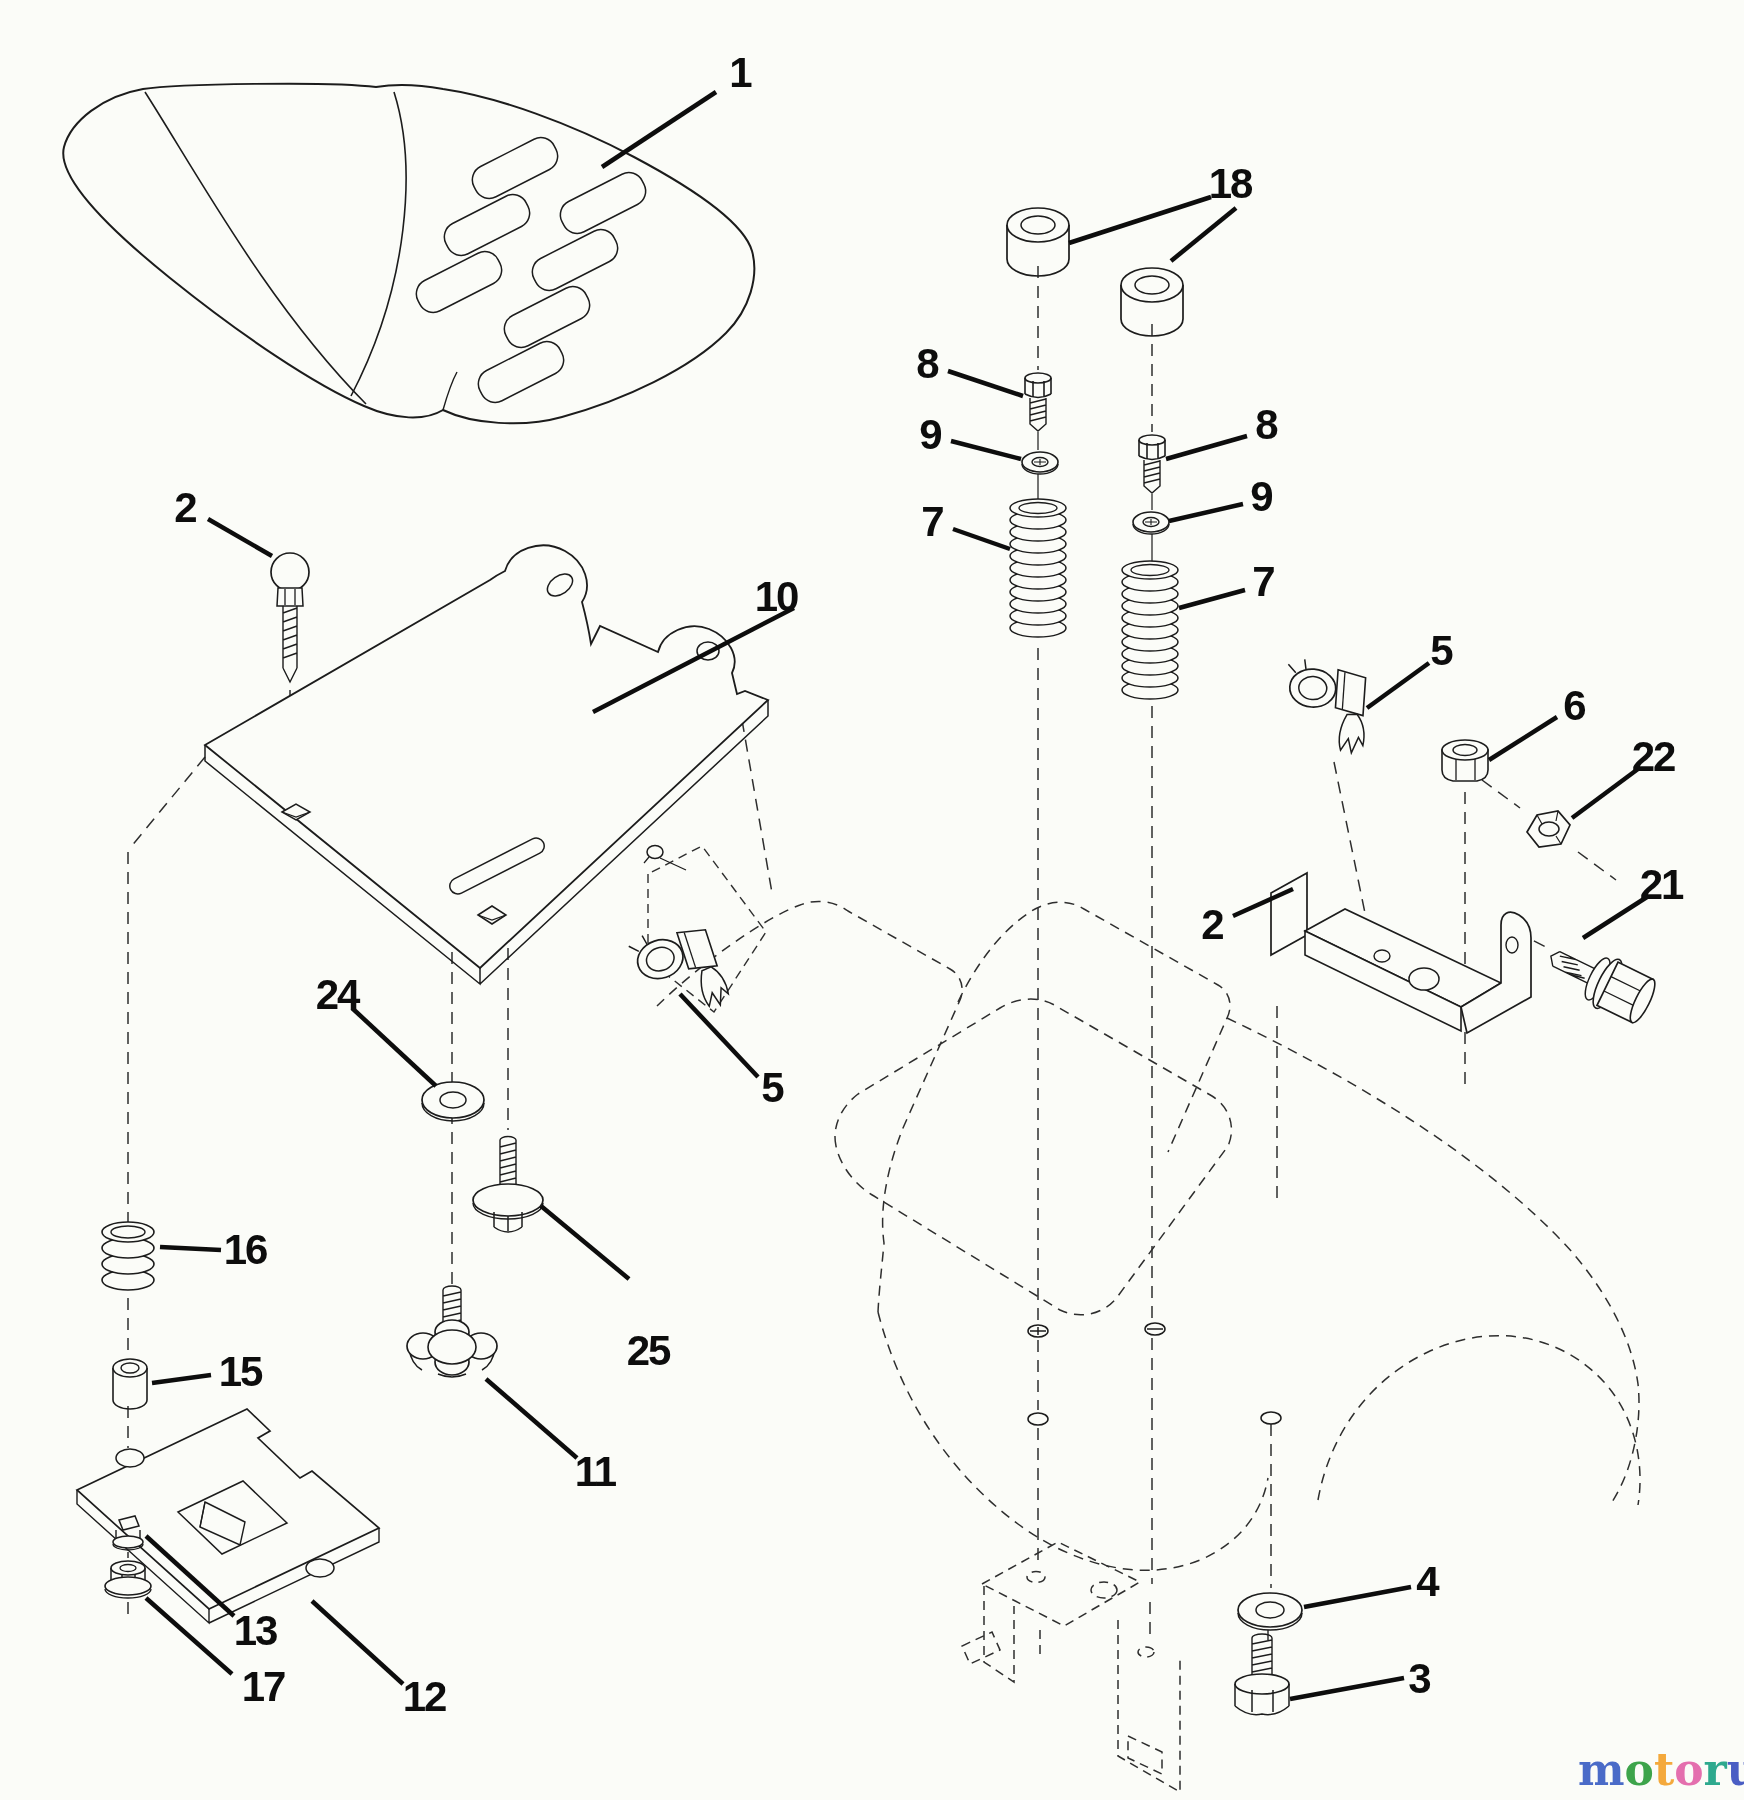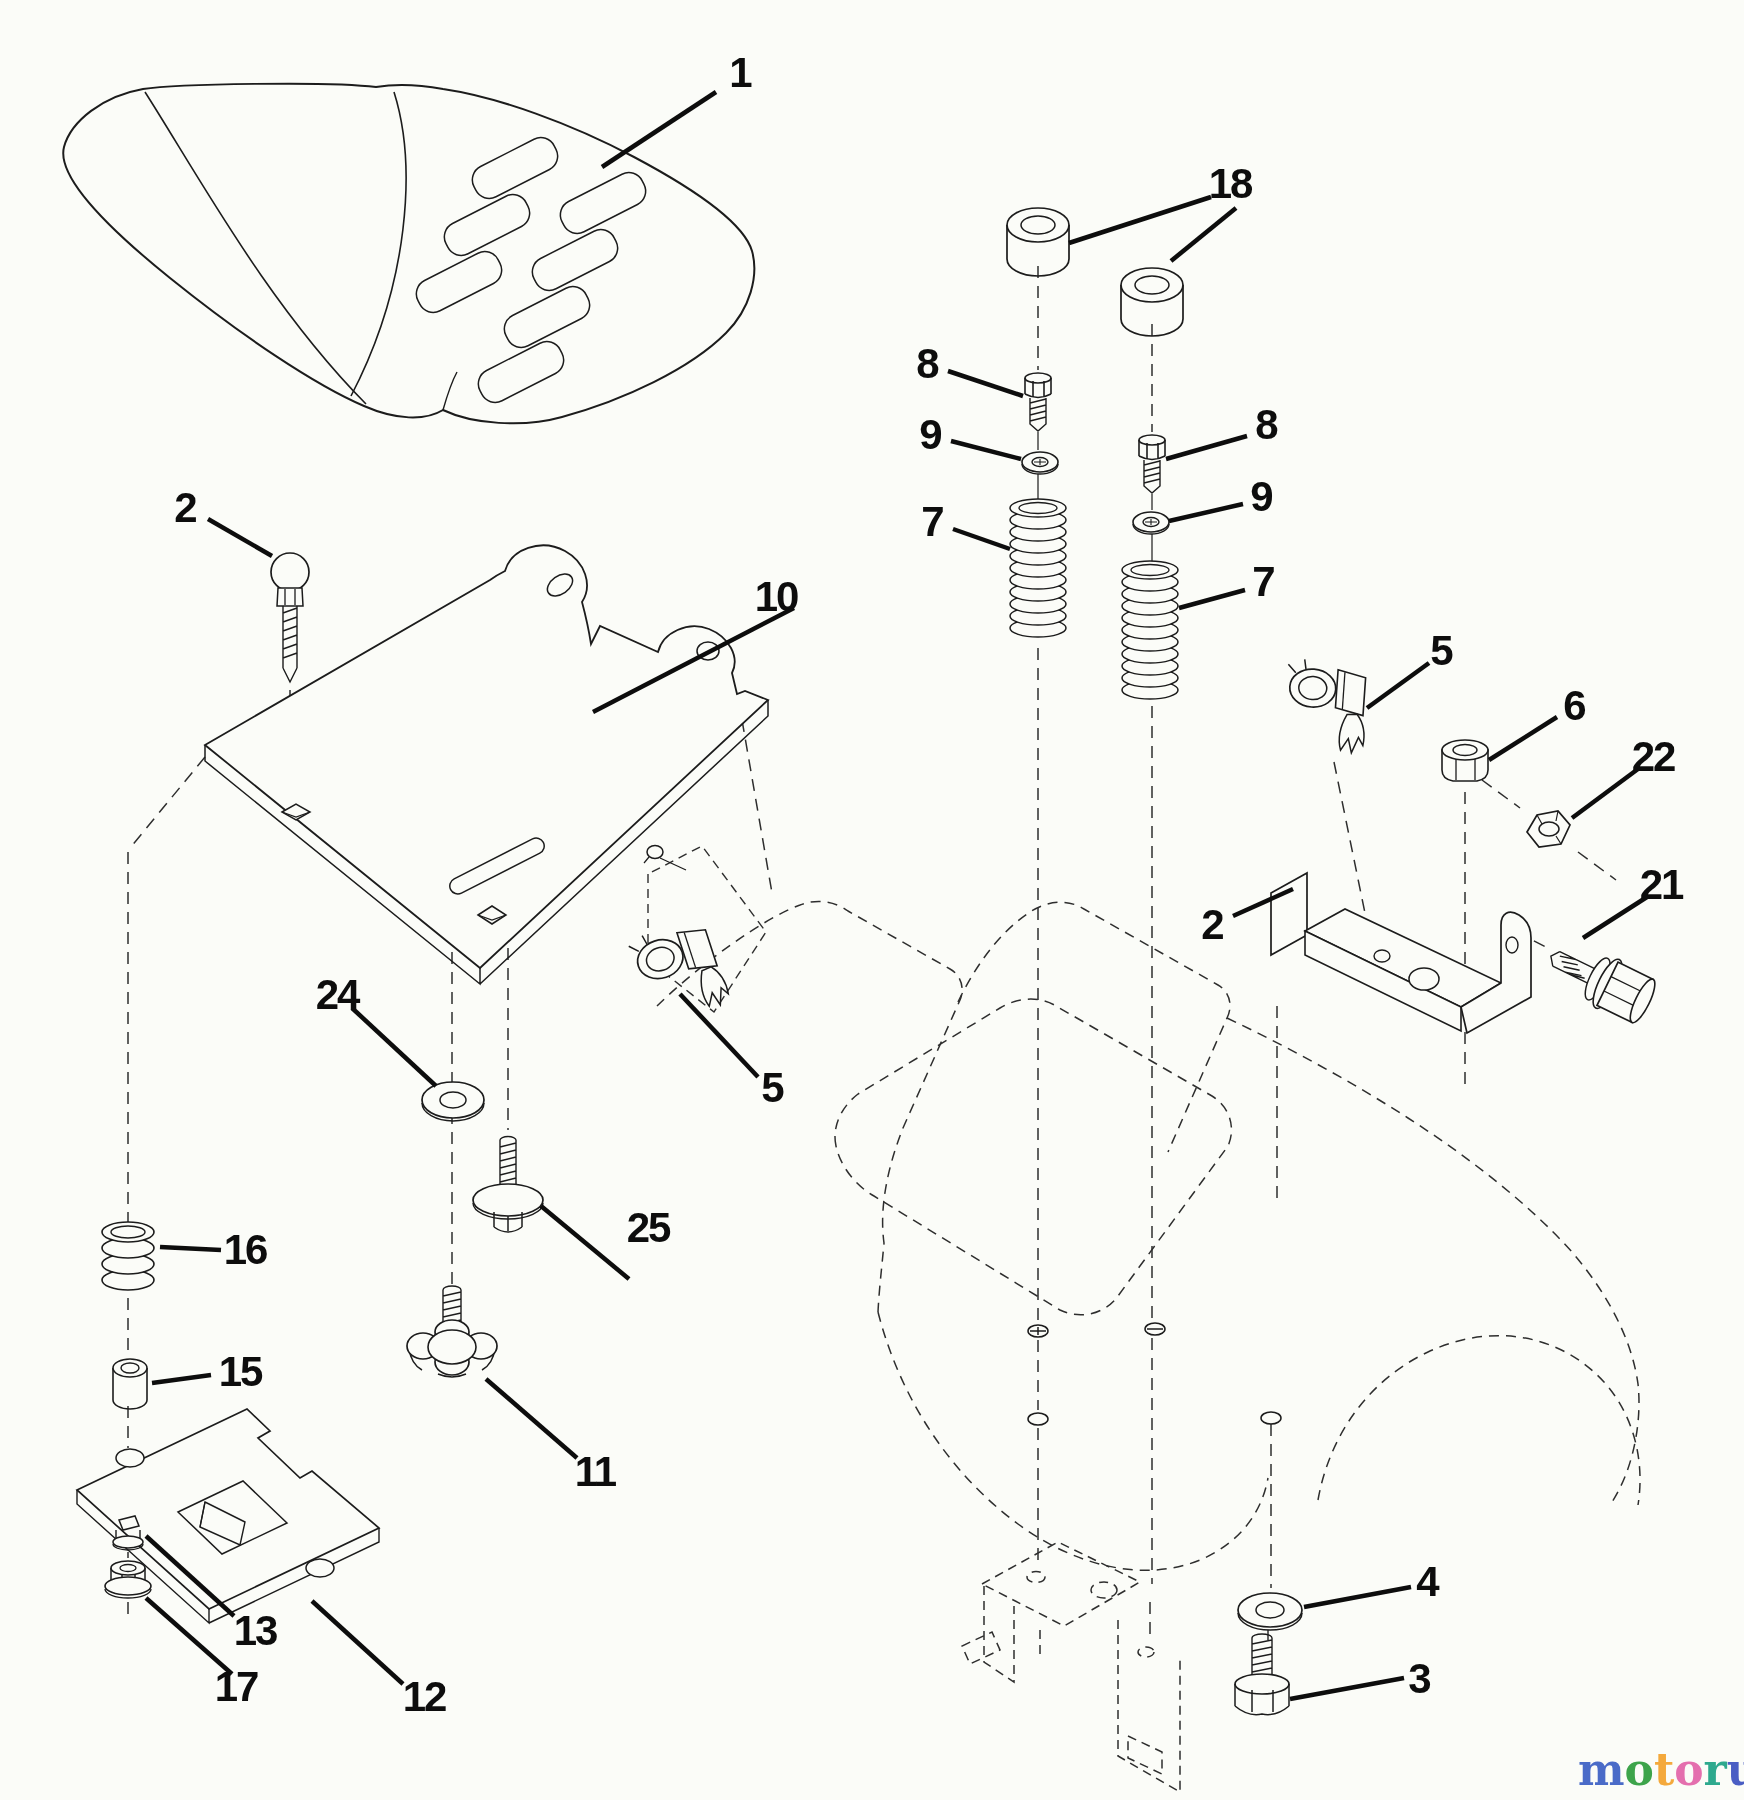--- a/index.html
+++ b/index.html
@@ -348,24 +348,24 @@
   <div class="co" style="left:1266px;top:425px">8</div>
   <div class="co" style="left:1261px;top:497px">9</div>
   <div class="co" style="left:1263px;top:582px">7</div>
   <div class="co" style="left:1441px;top:651px">5</div>
   <div class="co" style="left:1574px;top:706px">6</div>
   <div class="co" style="left:1653px;top:757px">22</div>
   <div class="co" style="left:1212px;top:925px">2</div>
   <div class="co" style="left:1661px;top:885px">21</div>
   <div class="co" style="left:337px;top:995px">24</div>
   <div class="co" style="left:772px;top:1088px">5</div>
-  <div class="co" style="left:648px;top:1228px">25</div>
+  <div class="co" style="left:648px;top:1351px">25</div>
   <div class="co" style="left:595px;top:1472px">11</div>
   <div class="co" style="left:245px;top:1250px">16</div>
   <div class="co" style="left:240px;top:1372px">15</div>
   <div class="co" style="left:255px;top:1631px">13</div>
-  <div class="co" style="left:236px;top:1687px">17</div>
+  <div class="co" style="left:263px;top:1687px">17</div>
   <div class="co" style="left:424px;top:1697px">12</div>
   <div class="co" style="left:1427px;top:1582px">4</div>
   <div class="co" style="left:1419px;top:1679px">3</div>
 
   <div class="wm"><span><span class="ltr" style="color: rgb(74, 107, 200);">m</span><span class="ltr" style="color: rgb(61, 164, 75);">o</span><span class="ltr" style="color: rgb(244, 169, 60);">t</span><span class="ltr" style="color: rgb(228, 111, 174);">o</span><span class="ltr" style="color: rgb(46, 169, 142);">r</span><span class="ltr" style="color: rgb(74, 94, 196);">u</span></span></div>
 </div>
 
 </body></html>

